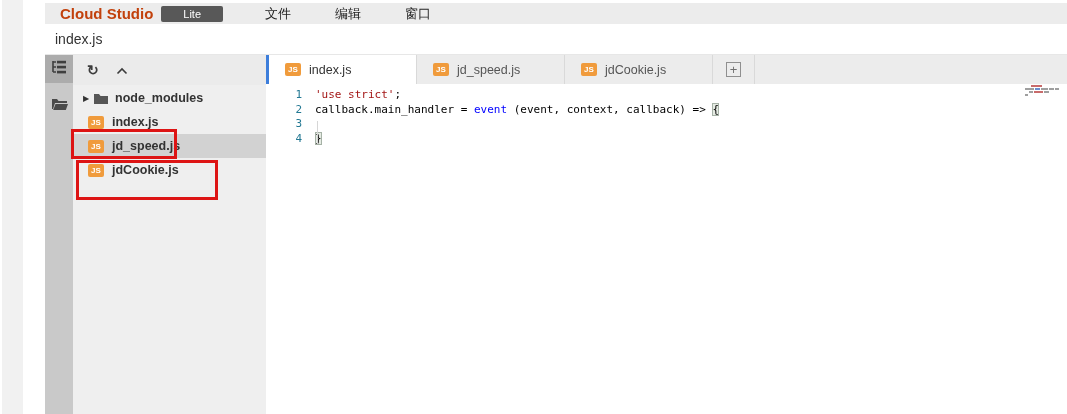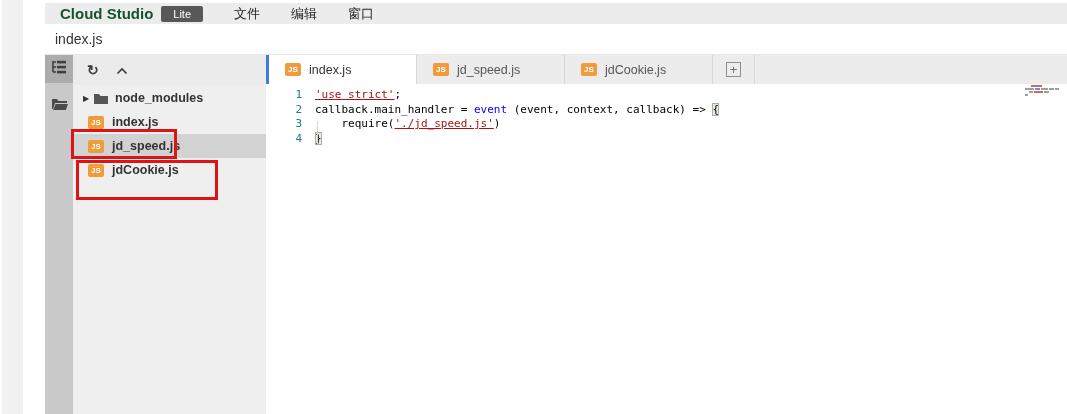--- a/index.html
+++ b/index.html
@@ -7,25 +7,25 @@
   body {
     width:1067px; height:414px; position:relative; overflow:hidden;
     background:#ffffff; font-family:"Liberation Sans", sans-serif;
   }
   .left-strip { position:absolute; left:2px; top:0; width:21px; height:414px; background:#f1f1f1; }
 
   .app { position:absolute; left:45px; top:3px; width:1022px; height:411px; display:flex; flex-direction:column; }
 
   
   .menubar { flex:0 0 21px; height:21px; background:#ececec; display:flex; align-items:center; padding-left:15px; }
-  .brand { font-weight:bold; font-size:15px; color:#14532d; }
-  .badge { background:#585858; color:#fff; font-size:11px; line-height:14px; padding:1px 12px; margin-left:8px; border-radius:2px; }
+  .brand { font-weight:bold; font-size:15px; color:#c2410c; }
+  .badge { background:#585858; color:#fff; font-size:11px; line-height:14px; padding:1px 22px; margin-left:8px; border-radius:2px; }
   .menus { display:flex; align-items:center; }
-  .menu-item { font-size:13px; color:#1f1f1f; margin-left:31px; cursor:default; }
-  .menu-item:first-child { margin-left:31px;font-family:Liberation Serif, serif; }
+  .menu-item { font-size:13px; color:#1f1f1f; margin-left:44px; cursor:default; }
+  .menu-item:first-child { margin-left:42px;font-family:Liberation Serif, serif; }
 
   
   .breadcrumb-bar { flex:0 0 31px; height:31px; background:#fff; border-bottom:1px solid #e7e7e7; display:flex; align-items:center; padding-left:10px; }
   .breadcrumb-text { font-size:14px; color:#333; }
 
   
   .main { flex:1; display:flex; min-height:0; }
 
   .activitybar { flex:0 0 28px; width:28px; background:#c9c9c9; display:flex; flex-direction:column; align-items:center; }
   .ab-item { width:28px; height:28px; display:flex; align-items:center; justify-content:center; }
@@ -59,21 +59,21 @@
   .tab { width:148px; flex:0 0 148px; display:flex; align-items:center; padding-left:16px; gap:8px; font-size:12.5px; color:#555; border-right:1px solid #d9d9d9; cursor:default; }
   .tab.active { background:#fff; color:#333; }
   .plus-cell { width:42px; flex:0 0 42px; display:flex; align-items:center; justify-content:center; border-right:1px solid #d9d9d9; cursor:default; }
   .plus-box { width:15px; height:15px; border:1px solid #8f8f8f; color:#6f6f6f; font-size:13px; line-height:13px; display:flex; align-items:center; justify-content:center; }
 
   .code-area { flex:1; position:relative; padding-top:4px; font-family:"DejaVu Sans Mono","Liberation Mono",monospace; font-size:11px; cursor:text; }
   .code-line { display:flex; height:14.5px; line-height:14.5px; white-space:pre; }
   .ln { flex:0 0 36px; width:36px; text-align:right; color:#237893; }
   .code-text { padding-left:13px; color:#000; }
   .tok-plain { color:#000; }
-  .tok-string { color:#a31515;text-decoration:underline; }
+  .tok-string { color:#a31515; }
   .tok-keyword { color:#0000ff; }
   .tok-bracket { background:#e5ebe3; outline:1px solid #a6b2a6; outline-offset:-1px; }
   .indent-guide { position:absolute; left:51px; top:37px; width:1px; height:23px; background:#d6d6d6; }
 
   .minimap { position:absolute; top:1px; right:4px; width:38px; }
   .mm-row { height:2px; margin-bottom:1px; display:flex; }
   .mm-seg { height:2px; margin-right:1px; display:inline-block; }
 
   
   .annotation-box { position:absolute; border:3px solid #dd1414; z-index:10; pointer-events:none; }
@@ -177,21 +177,21 @@
             </div>
           </span>
         <span class="plus-cell">
           <span class="plus-box">+</span>
         </span>
       </div>
       <div class="code-area">
         <div>
             <div class="code-line"><span class="ln">1</span><span class="code-text"><span class="tok-string">'use strict'</span><span class="tok-plain">;</span></span></div>
             <div class="code-line"><span class="ln">2</span><span class="code-text"><span class="tok-plain">callback.main_handler = </span><span class="tok-keyword">event</span><span class="tok-plain"> (event, context, callback) =&gt; </span><span class="tok-bracket">{</span></span></div>
-            <div class="code-line"><span class="ln">3</span><span class="code-text"><span class="tok-plain">    require(</span><span class="tok-string">'./jd_speed.js'</span><span class="tok-plain">)</span></span></div>
+            <div class="code-line"><span class="ln">3</span></div>
             <div class="code-line"><span class="ln">4</span><span class="code-text"><span class="tok-bracket">}</span></span></div>
           </div>
         <div class="indent-guide"></div>
         <div class="minimap">
             <div class="mm-row" style="padding-left: 6px;">
               <span class="mm-seg" style="width: 11px; background: rgb(201, 107, 107);"></span>
             </div>
             <div class="mm-row" style="padding-left: 0px;">
               <span class="mm-seg" style="width: 9px; background: rgb(159, 159, 159);"></span>
               <span class="mm-seg" style="width: 5px; background: rgb(107, 143, 208);"></span>

